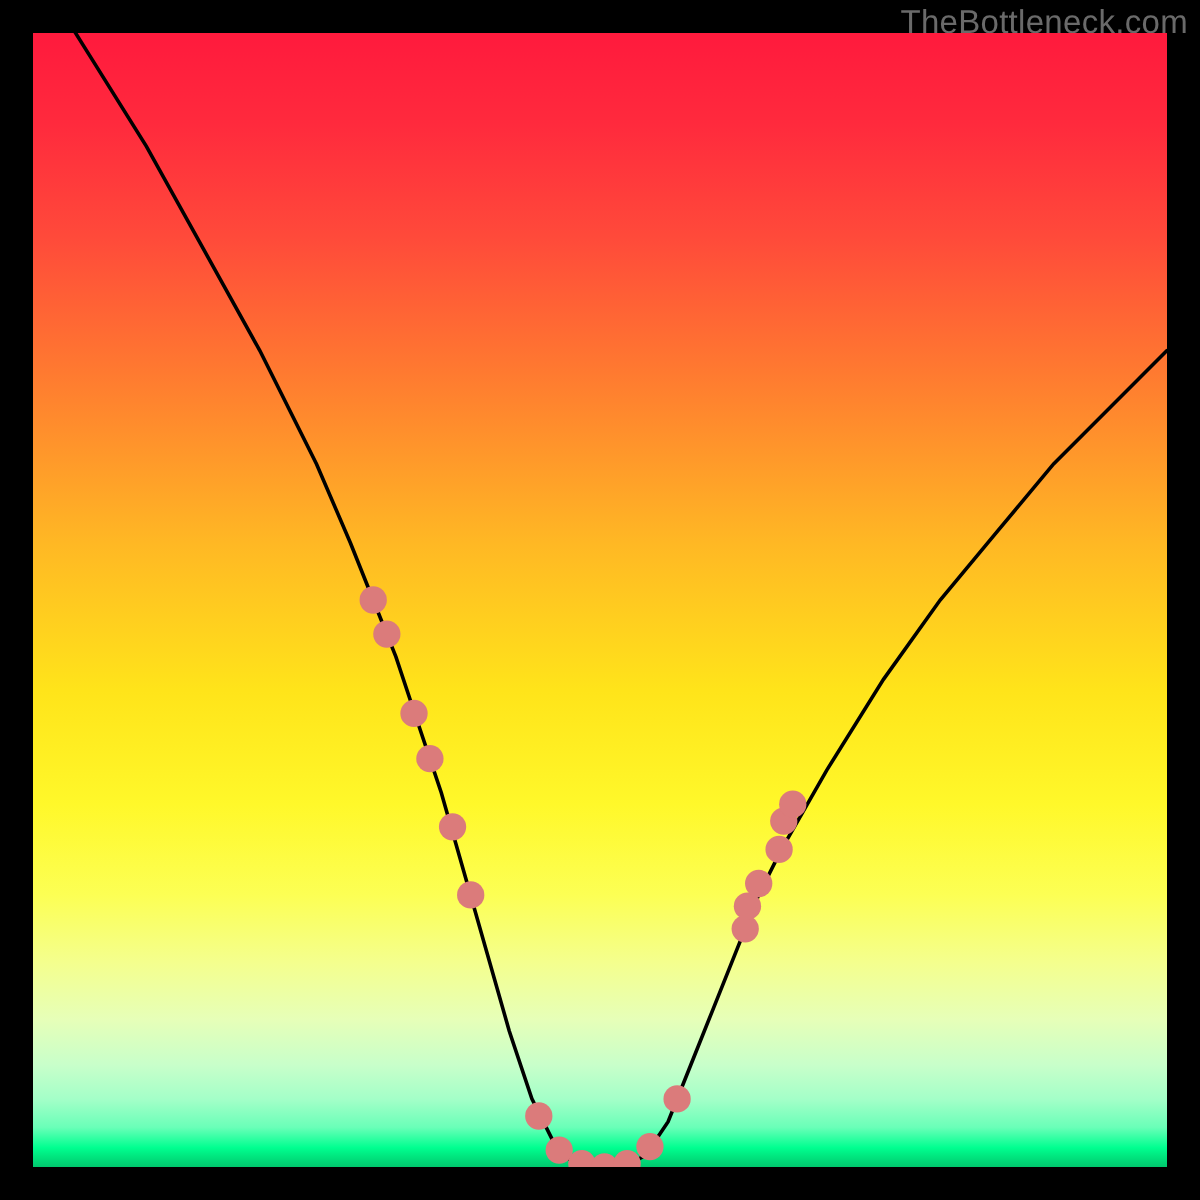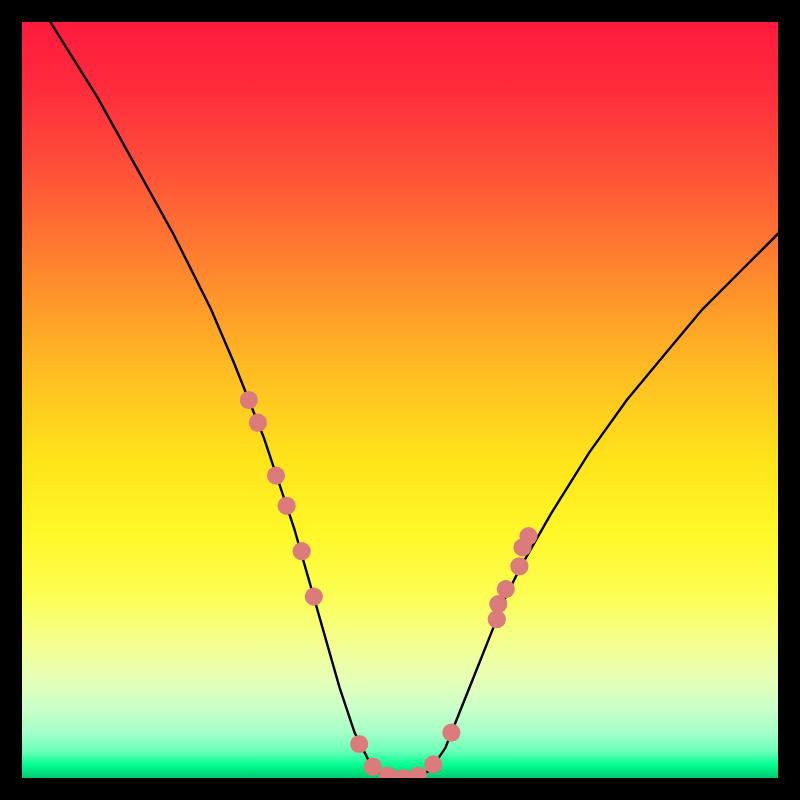--- a/index.html
+++ b/index.html
@@ -61,20 +61,21 @@
     font-size: 22px;
     font-weight: 400;
     letter-spacing: 0.2px;
     user-select: none;
   }
 </style>
 </head>
 <body>
 
 <div class="chart-container">
+  <div class="watermark">TheBottleneck.com</div>
   <div class="plot-area">
     <div class="gradient-bg"></div>
     <svg class="curve-svg" viewBox="0 0 756 756" preserveAspectRatio="none">
       <path id="curve-path" fill="none" stroke="#000" stroke-width="2.4" stroke-linecap="round" d="M0.0 -45.4 L37.8 15.1 L75.6 75.6 L113.4 143.6 L151.2 211.7 L189.0 287.3 L211.7 340.2 L226.8 378.0 L241.9 415.8 L257.0 461.2 L272.2 506.5 L287.3 559.4 L302.4 612.4 L317.5 665.3 L332.6 710.6 L347.8 740.9 L362.9 756.0 L378.0 756.0 L393.1 756.0 L408.2 748.4 L423.4 725.8 L438.5 688.0 L453.6 650.2 L468.7 612.4 L483.8 574.6 L499.0 544.3 L529.2 491.4 L567.0 430.9 L604.8 378.0 L642.6 332.6 L680.4 287.3 L718.2 249.5 L756.0 211.7"></path>
       <g id="marker-group">
           <circle cx="226.8" cy="378.0" r="9.1" fill="#db7b7b"></circle>
           <circle cx="235.9" cy="400.7" r="9.1" fill="#db7b7b"></circle>
           <circle cx="254.0" cy="453.6" r="9.1" fill="#db7b7b"></circle>
           <circle cx="264.6" cy="483.8" r="9.1" fill="#db7b7b"></circle>
           <circle cx="279.7" cy="529.2" r="9.1" fill="#db7b7b"></circle>

